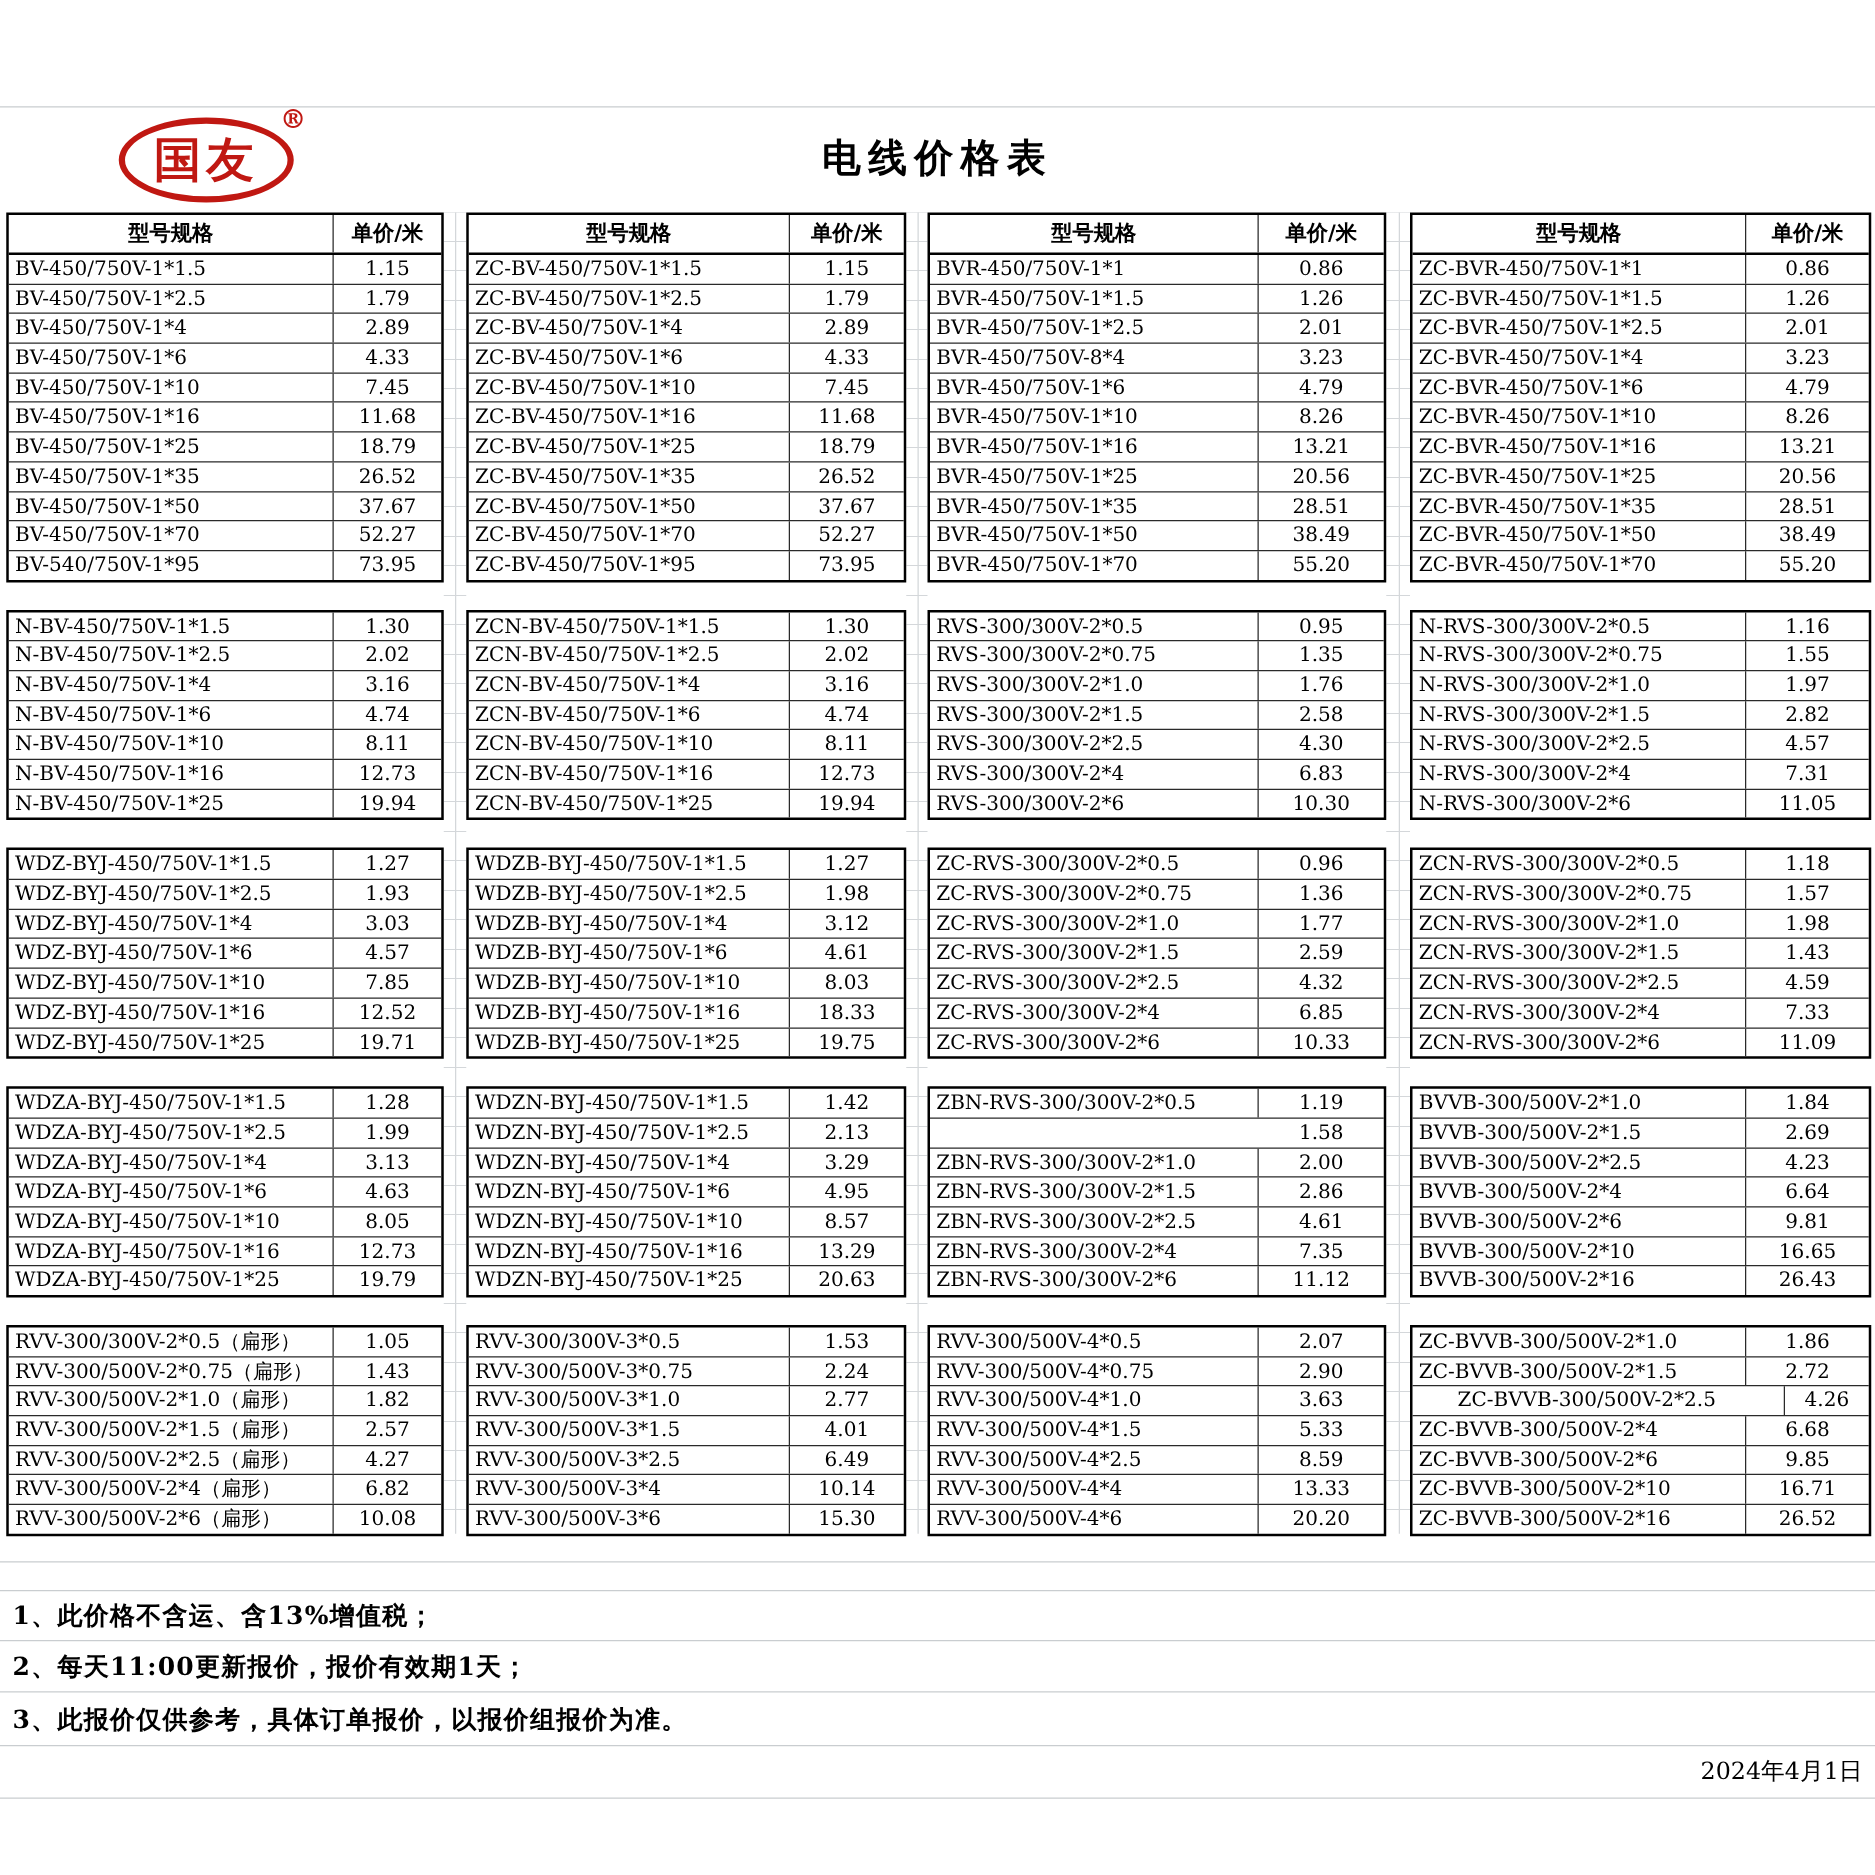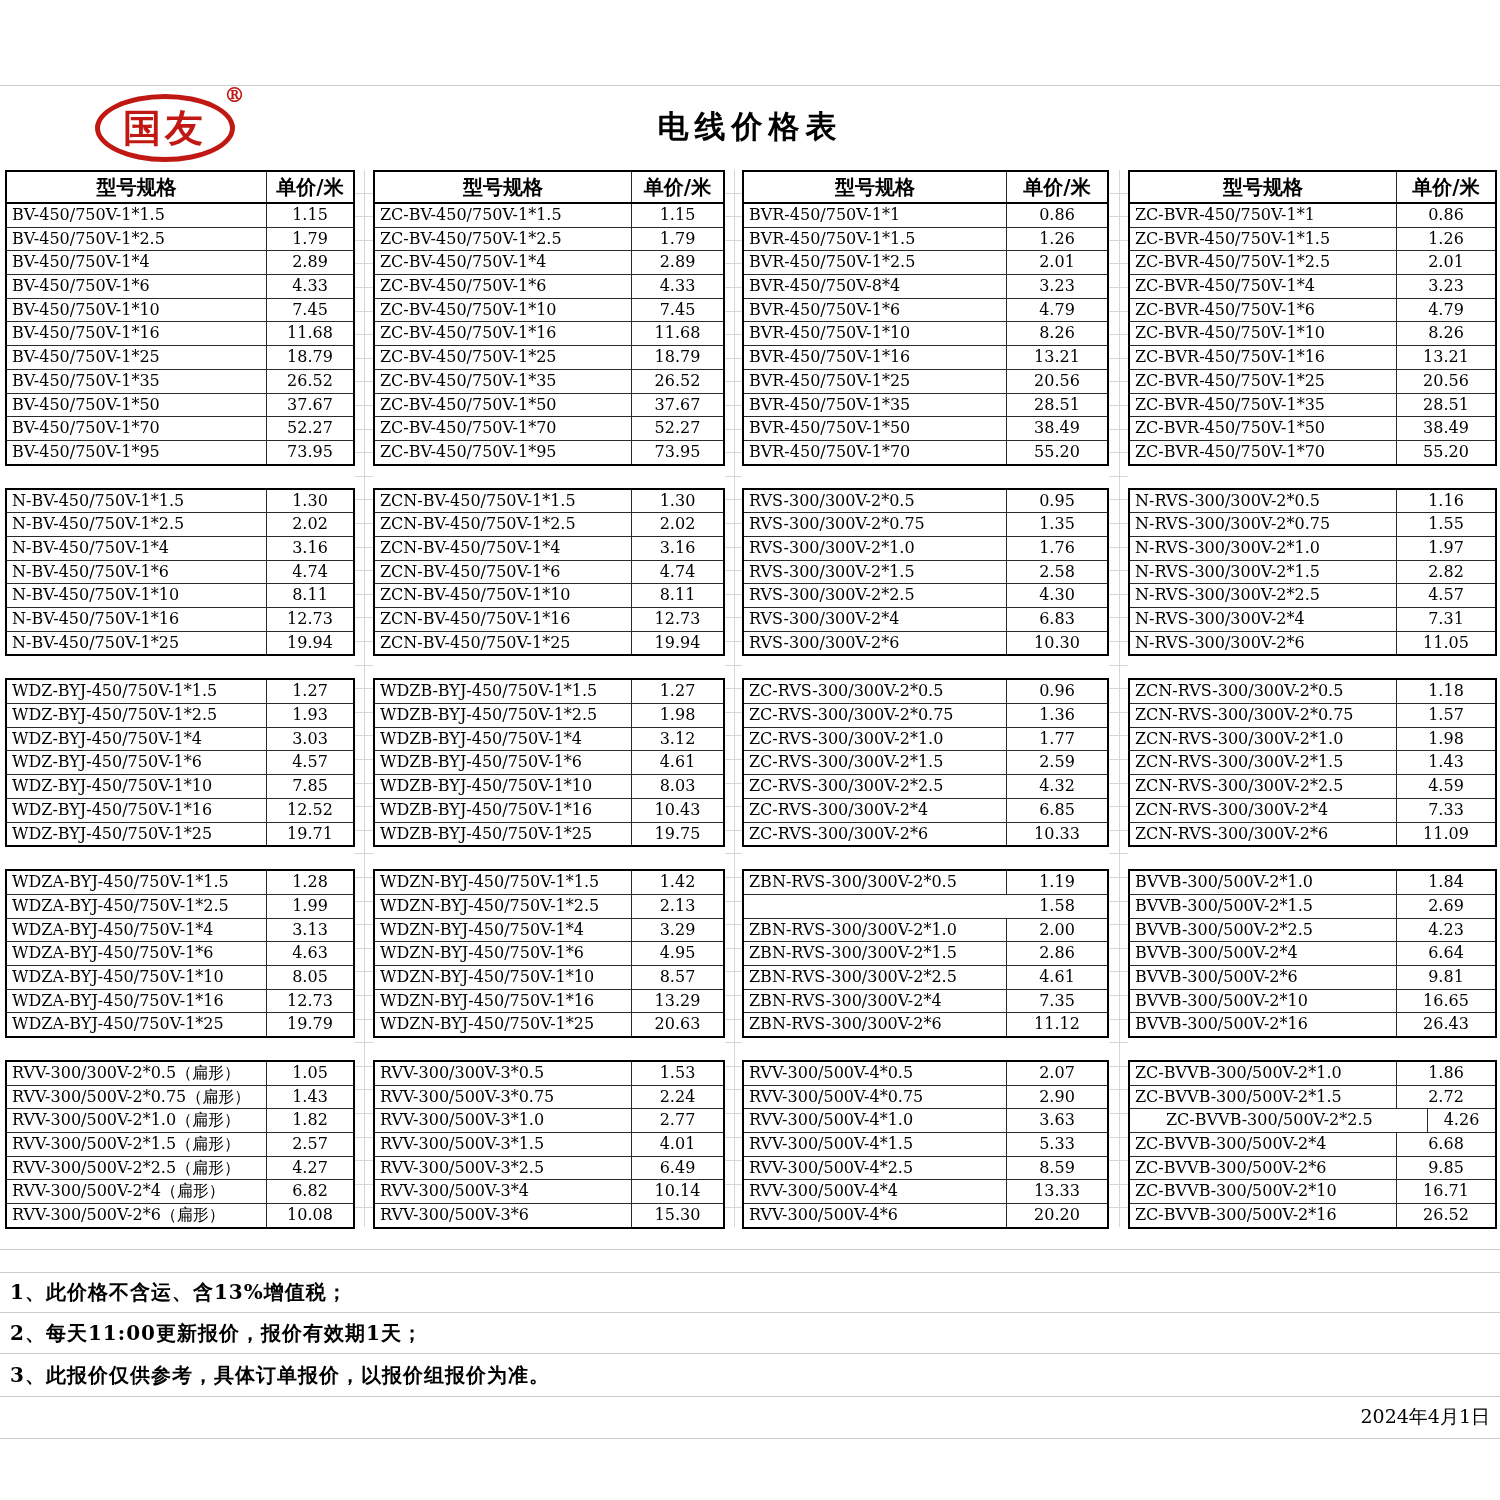--- a/index.html
+++ b/index.html
@@ -22,21 +22,21 @@
   .reg-mark{position:absolute;left:224px;top:82px;font-size:21px;color:#c01812;font-weight:bold;}
   
   .page-title{position:absolute;left:0;right:0;top:106px;text-align:center;
     font-size:31px;font-weight:bold;letter-spacing:6px;}
   
   .pcol{position:absolute;top:170px;}
   .block{border:2px solid #000;background:#fff;}
   .block + .block{margin-top:22px;}
   .row{display:flex;height:22.7px;line-height:22.7px;font-size:16px;}
   .row + .row{border-top:1px solid #2a2a2a;}
-  .hrow{display:flex;height:30px;line-height:30px;border-bottom:2px solid #000;font-weight:bold;font-size:20px;}
+  .hrow{display:flex;height:30px;line-height:30px;border-bottom:2px solid #000;font-weight:bold;font-size:17px;}
   .spec{border-right:1px solid #2a2a2a;padding-left:5px;white-space:nowrap;overflow:hidden;}
   .hrow .spec{text-align:center;padding-left:0;}
   .price{flex:1;text-align:center;white-space:nowrap;}
   
   .note{position:absolute;left:10px;font-size:20px;font-weight:bold;letter-spacing:1px;}
   .date{position:absolute;right:10px;top:1404px;font-size:19px;}
 </style>
 </head>
 <body>
 
@@ -98,21 +98,21 @@
       </div>
       <div class="row">
         <div class="spec" style="width: 254px;">BV-450/750V-1*50</div>
         <div class="price">37.67</div>
       </div>
       <div class="row">
         <div class="spec" style="width: 254px;">BV-450/750V-1*70</div>
         <div class="price">52.27</div>
       </div>
       <div class="row">
-        <div class="spec" style="width: 254px;">BV-450/750V-1*95</div>
+        <div class="spec" style="width: 254px;">BV-540/750V-1*95</div>
         <div class="price">73.95</div>
       </div>
     </div>
     <div class="block">
       <div class="row">
         <div class="spec" style="width: 254px;">N-BV-450/750V-1*1.5</div>
         <div class="price">1.30</div>
       </div>
       <div class="row">
         <div class="spec" style="width: 254px;">N-BV-450/750V-1*2.5</div>
@@ -327,21 +327,21 @@
       <div class="row">
         <div class="spec" style="width: 251px;">WDZB-BYJ-450/750V-1*6</div>
         <div class="price">4.61</div>
       </div>
       <div class="row">
         <div class="spec" style="width: 251px;">WDZB-BYJ-450/750V-1*10</div>
         <div class="price">8.03</div>
       </div>
       <div class="row">
         <div class="spec" style="width: 251px;">WDZB-BYJ-450/750V-1*16</div>
-        <div class="price">10.43</div>
+        <div class="price">18.33</div>
       </div>
       <div class="row">
         <div class="spec" style="width: 251px;">WDZB-BYJ-450/750V-1*25</div>
         <div class="price">19.75</div>
       </div>
     </div>
     <div class="block">
       <div class="row">
         <div class="spec" style="width: 251px;">WDZN-BYJ-450/750V-1*1.5</div>
         <div class="price">1.42</div>

